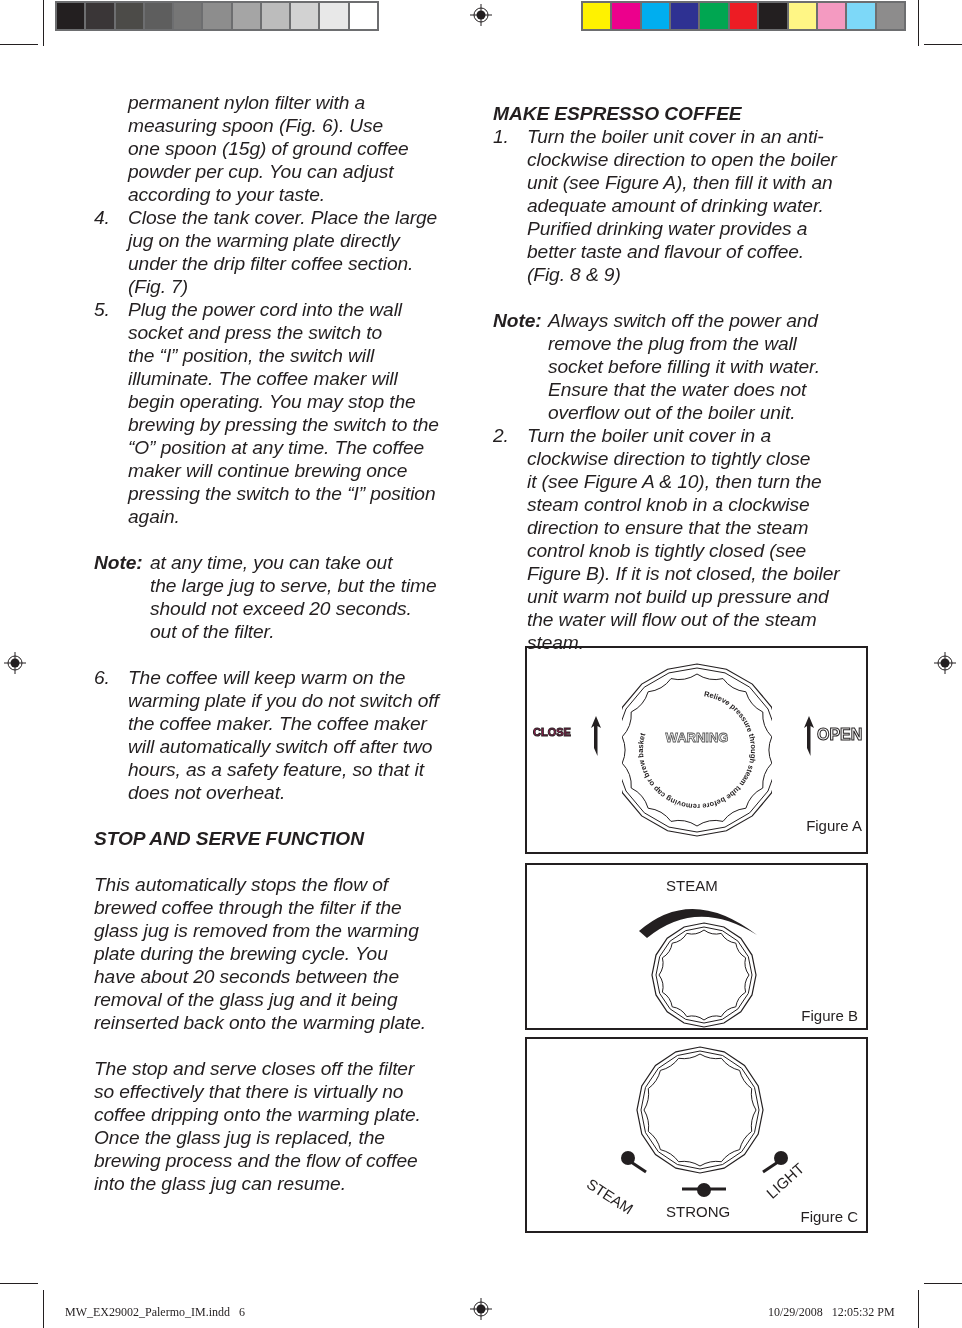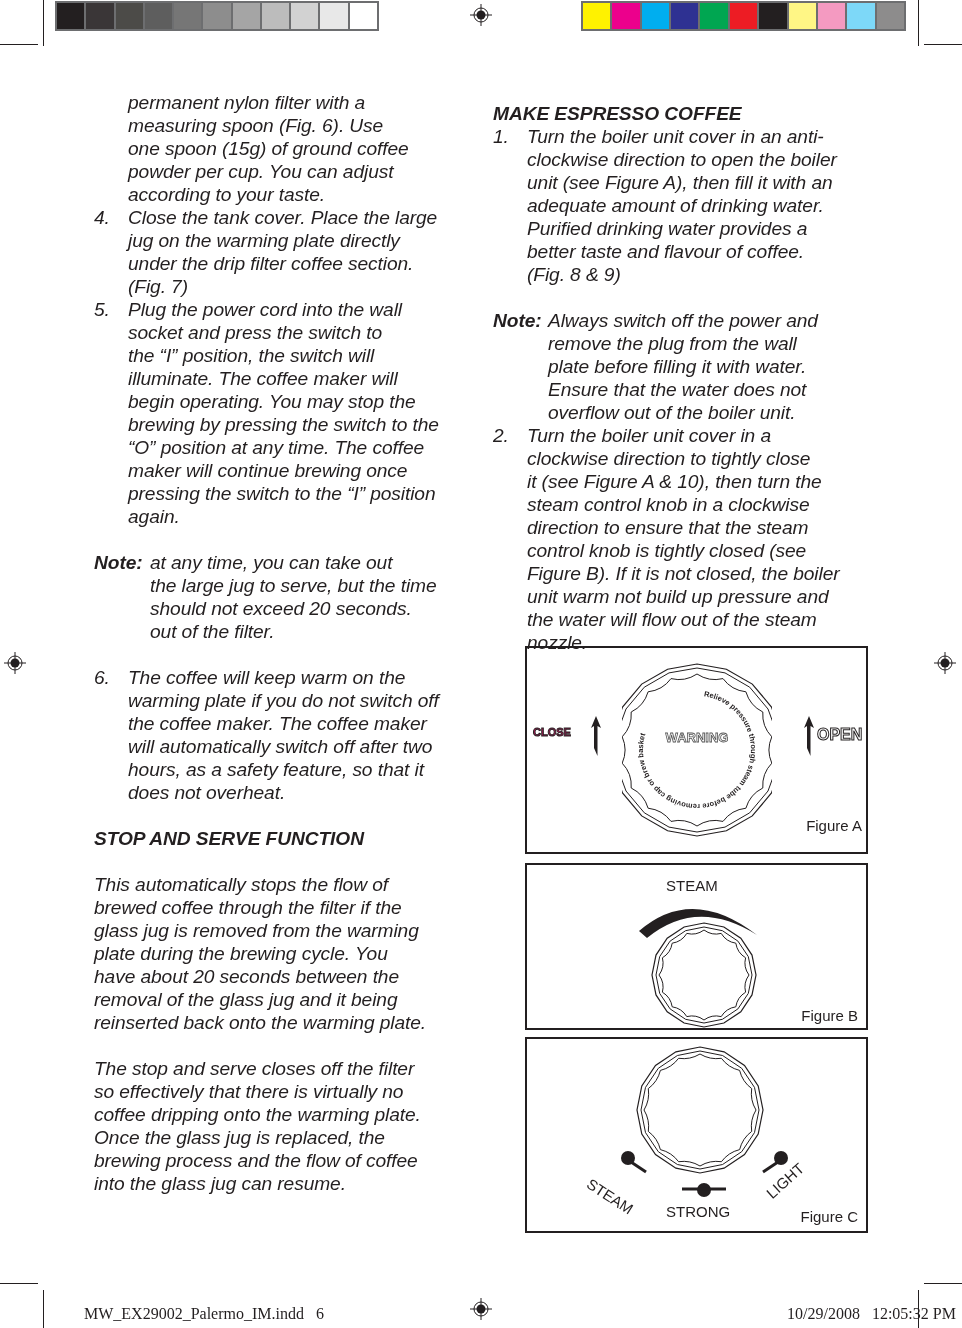--- a/index.html
+++ b/index.html
@@ -13,21 +13,21 @@
   .reg { position:absolute; width:22px; height:22px; }
   
   .txt { font-size:19.2px; line-height:23px; letter-spacing:-0.1px;font-style:italic; }
   .line { white-space:nowrap; height:23px; }
   .num { position:absolute; }
   .h { font-weight:bold; font-size:19.2px; line-height:23px; white-space:nowrap; }
   .b { font-weight:bold; }
   
   .fig { position:absolute; border:2px solid #231f20; box-sizing:border-box; background:#fff; }
   .figlabel { position:absolute; font-size:15px; color:#231f20; }
-  .footer { position:absolute; font-family:"Liberation Serif", serif; font-size:16px; color:#231f20; top:1305px;margin-left:19px; }
+  .footer { position:absolute; font-family:"Liberation Serif", serif; font-size:12px; color:#231f20; top:1305px; }
 </style>
 </head>
 <body>
 
 <div class="bar" style="left:55px;width:324px;" id="graybar">
     <div class="sw" style="background: rgb(35, 31, 32);"></div>
     <div class="sw" style="background: rgb(58, 54, 55);"></div>
     <div class="sw" style="background: rgb(76, 75, 72);"></div>
     <div class="sw" style="background: rgb(94, 94, 94);"></div>
     <div class="sw" style="background: rgb(118, 118, 118);"></div>
@@ -180,37 +180,37 @@
     <div class="line">better taste and flavour of coffee.</div>
     <div class="line">(Fig. 8 &amp; 9)</div>
   </div>
 
   <div style="height:23px;"></div>
 
   <div style="position:relative;padding-left:55px;">
     <span class="num b" style="left:0;top:0;">Note:</span>
     <div class="line">Always switch off the power and</div>
     <div class="line">remove the plug from the wall</div>
-    <div class="line">plate before filling it with water.</div>
+    <div class="line">socket before filling it with water.</div>
     <div class="line">Ensure that the water does not</div>
     <div class="line">overflow out of the boiler unit.</div>
   </div>
 
   <div style="position:relative;padding-left:34px;">
     <span class="num" style="left:0;top:0;">2.</span>
     <div class="line">Turn the boiler unit cover in a</div>
     <div class="line">clockwise direction to tightly close</div>
     <div class="line">it (see Figure A &amp; 10), then turn the</div>
     <div class="line">steam control knob in a clockwise</div>
     <div class="line">direction to ensure that the steam</div>
     <div class="line">control knob is tightly closed (see</div>
     <div class="line">Figure B). If it is not closed, the boiler</div>
     <div class="line">unit warm not build up pressure and</div>
     <div class="line">the water will flow out of the steam</div>
-    <div class="line">nozzle.</div>
+    <div class="line">steam.</div>
   </div>
 </div>
 
 <div class="fig" style="left:525px;top:646px;width:343px;height:208px;background:transparent;">
   <svg style="position:absolute;left:95px;top:0;" width="150" height="204" viewBox="0 0 150 204">
     <defs>
       <path id="ringpath" d="M75,48 a54,54 0 1,1 -0.1,0"></path>
     </defs>
     <polygon id="outerPoly" fill="none" stroke="#231f20" stroke-width="1.2" points="75.0,16.0 104.4,21.2 130.3,36.1 149.5,59.0 159.7,87.1 159.7,116.9 149.5,145.0 130.3,167.9 104.4,182.8 75.0,188.0 45.6,182.8 19.7,167.9 0.5,145.0 -9.7,116.9 -9.7,87.1 0.5,59.0 19.7,36.1 45.6,21.2"></polygon>
     <polygon id="outerPoly2" fill="none" stroke="#231f20" stroke-width="1" points="75.0,20.0 103.0,24.9 127.7,39.2 146.0,61.0 155.8,87.8 155.8,116.2 146.0,143.0 127.7,164.8 103.0,179.1 75.0,184.0 47.0,179.1 22.3,164.8 4.0,143.0 -5.8,116.2 -5.8,87.8 4.0,61.0 22.3,39.2 47.0,24.9"></polygon>

